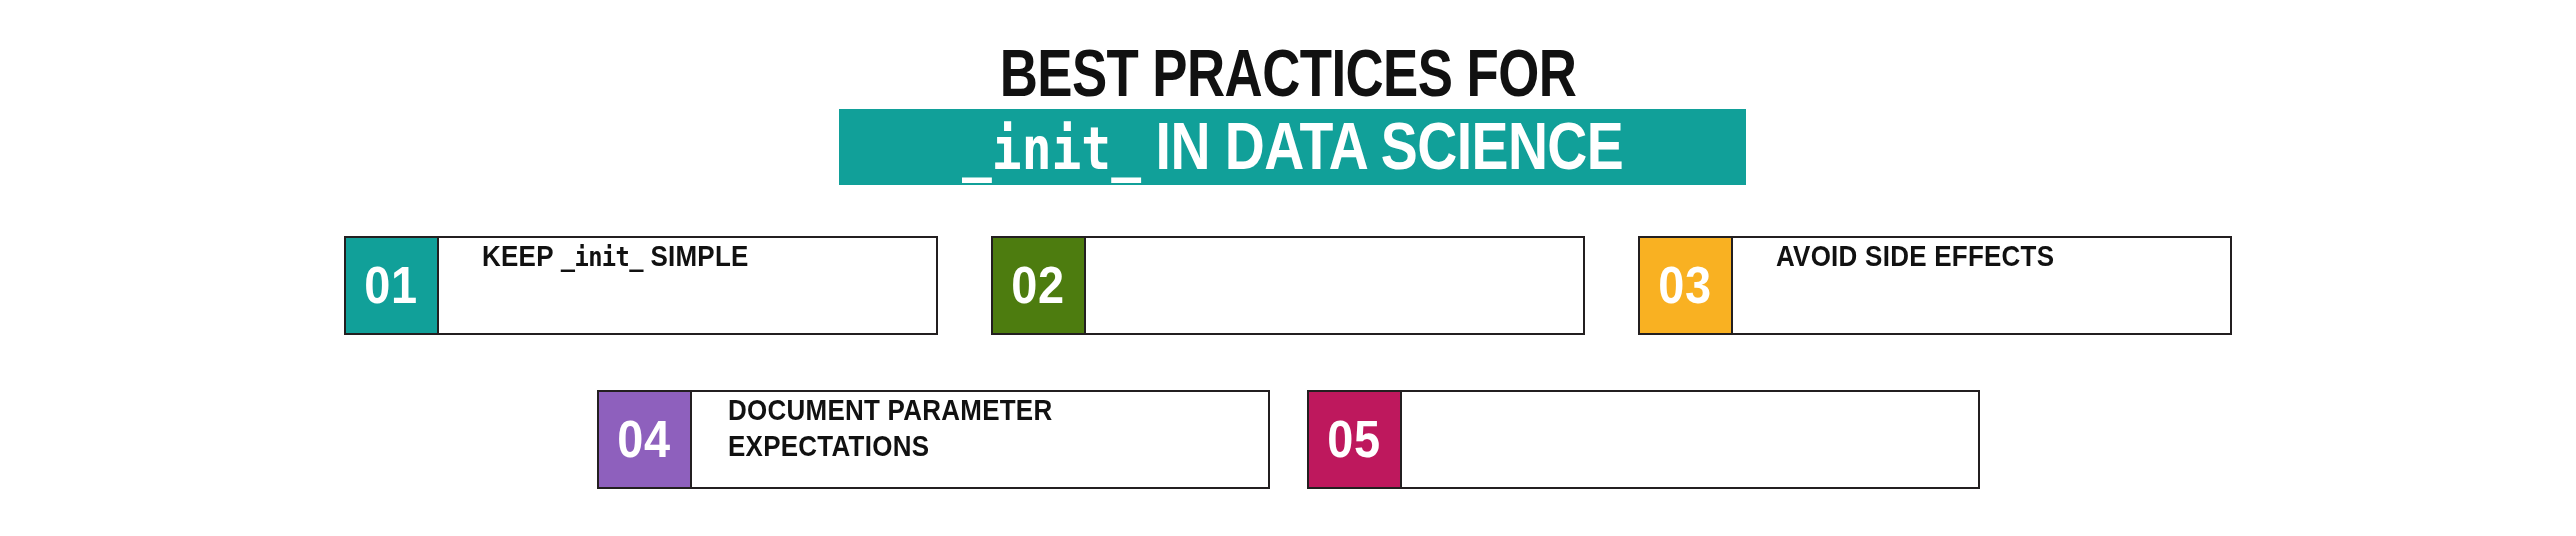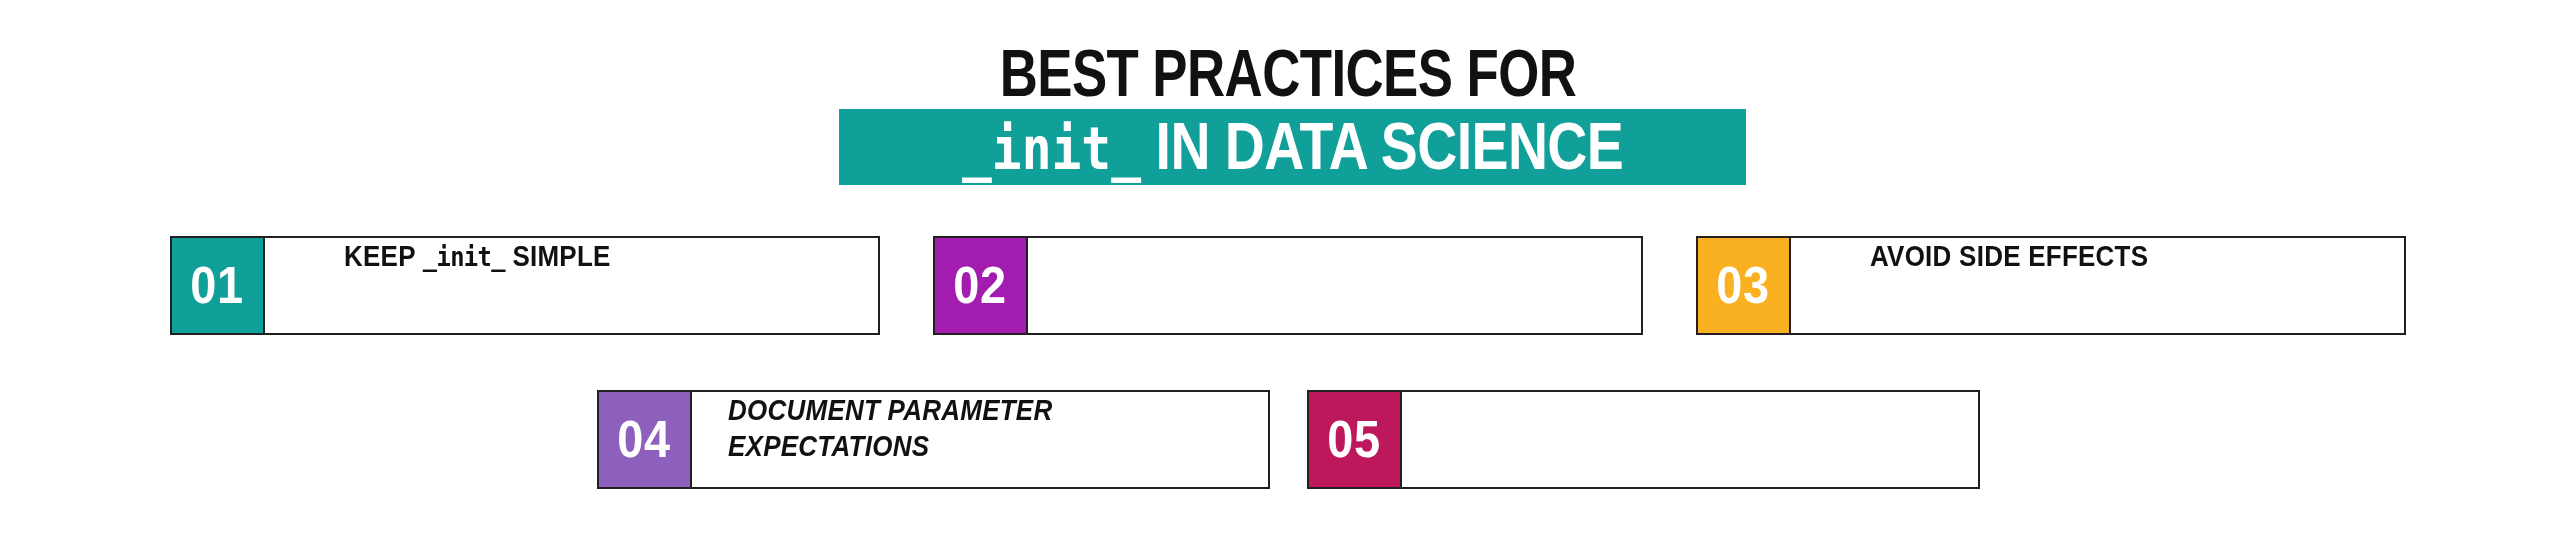--- a/index.html
+++ b/index.html
@@ -93,21 +93,21 @@
   #row-2 { top: 390px; height: 99px; gap: 37px; }
 
   .card {
     box-sizing: border-box;
     border: 2px solid #231f20;
     background: #ffffff;
     display: flex;
     align-items: stretch;
     height: 100%;
   }
-  #row-1 .card { width: 710px; gap: 36px; }
+  #row-1 .card { width: 594px; }
   #row-2 .card { width: 673px; }
 
   .card-number {
     flex: 0 0 auto;
     width: 91px;
     display: flex;
     align-items: center;
     justify-content: center;
     border-right: 2px solid #231f20;
   }
@@ -139,21 +139,21 @@
     transform: scaleX(0.88);
     transform-origin: 0% 50%;
     white-space: pre-line;
   }
   .card-label-text .mono {
     font-family: "DejaVu Sans Mono", "Liberation Mono", monospace;
     font-weight: bold;
     font-size: 27px;
     letter-spacing: -0.7px;
   }
-  #row-2 .card-label { padding-left: 36px; font-style: italic; }
+  #row-2 .card-label { padding-left: 36px; }
 </style>
 </head>
 <body style="background: rgb(255, 255, 255);">
 
 <div id="header">
 
   <div id="title-line1">BEST PRACTICES FOR</div>
 
   <div id="title-banner" style="background: rgb(17, 160, 153);">
     <div id="title-banner-inner">
@@ -169,21 +169,21 @@
   <div class="card">
     <div class="card-number" style="background: rgb(17, 160, 153);">
       <span class="card-number-text">01</span>
     </div>
     <div class="card-label">
       <span class="card-label-text"><span>KEEP </span><span class="mono">_init_</span><span> SIMPLE</span></span>
     </div>
   </div>
 
   <div class="card">
-    <div class="card-number" style="background: #a21caf;">
+    <div class="card-number" style="background: #4d7c0f;">
       <span class="card-number-text">02</span>
     </div>
   </div>
 
   <div class="card">
     <div class="card-number" style="background: rgb(249, 177, 34);">
       <span class="card-number-text">03</span>
     </div>
     <div class="card-label">
       <span class="card-label-text">AVOID SIDE EFFECTS</span>

